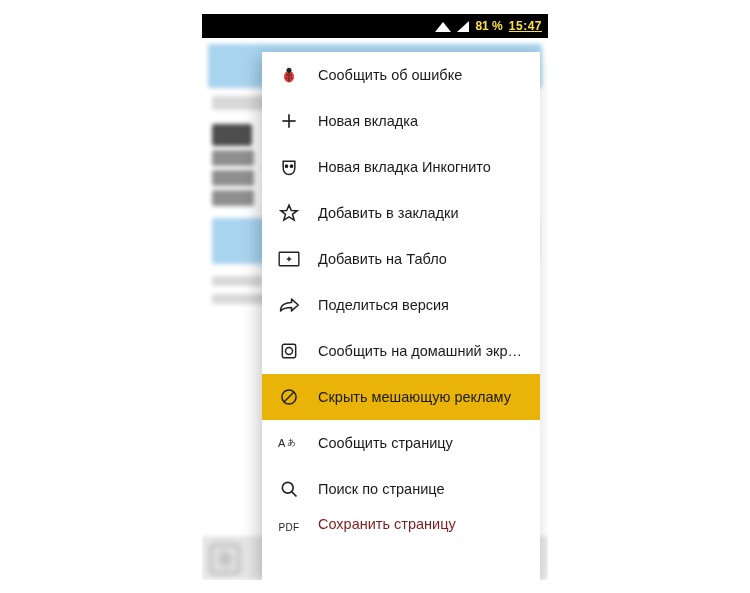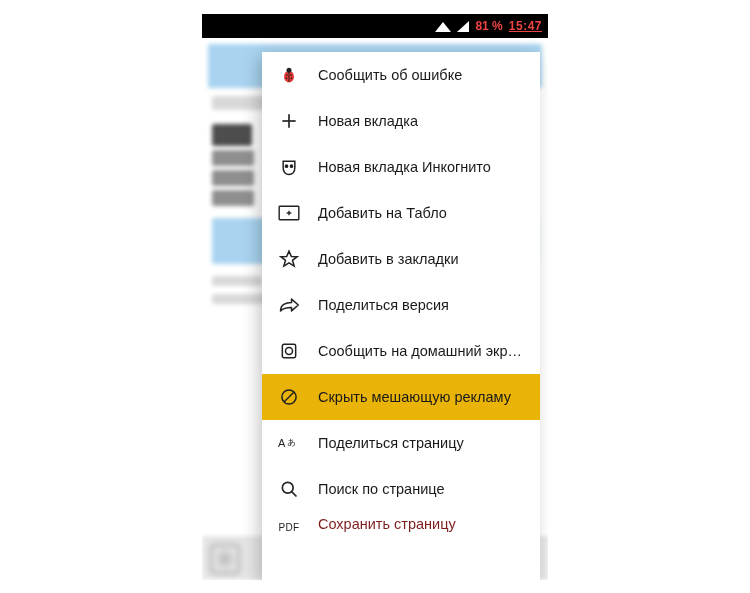--- a/index.html
+++ b/index.html
@@ -1,20 +1,20 @@
 <!DOCTYPE html>
 <html><head>
 <meta charset="utf-8">
 <style>
   html,body{margin:0;padding:0;background:#fff;font-family:Arial,Helvetica,sans-serif;}
   .stage{width:750px;height:593px;position:relative;background:#fff;overflow:hidden;}
   .phone{position:absolute;left:202px;top:14px;width:346px;height:566px;background:#fff;overflow:hidden;}
 
   
-  .statusbar{height:24px;background:#000;color:#ef4444;display:flex;align-items:center;justify-content:flex-end;padding:0 6px;font-size:12px;font-weight:600;gap:6px;}
+  .statusbar{height:24px;background:#000;color:#fde047;display:flex;align-items:center;justify-content:flex-end;padding:0 6px;font-size:12px;font-weight:600;gap:6px;}
   .sb-icon{display:inline-block;}
   .wifi{width:0;height:0;border-left:8px solid transparent;border-right:8px solid transparent;border-bottom:10px solid #fff;position:relative;top:1px;}
   .sig{position:relative;width:12px;height:11px;}
   .sig::before{content:"";position:absolute;bottom:0;right:0;width:0;height:0;border-right:12px solid #fff;border-top:11px solid transparent;}
   .clock{letter-spacing:.5px;text-decoration:underline;}
 
   
   .blur{position:absolute;left:0;top:24px;right:0;bottom:0;overflow:hidden;}
   .blur *{filter:blur(2px);}
   .b-bar{height:44px;background:#a9d4f0;margin:6px;border-radius:2px;}
@@ -103,36 +103,36 @@
               <path d="M5 5h14v8c0 5-3 8-7 8s-7-3-7-8V5z"></path>
               <circle cx="9" cy="11" r="1.3" fill="#222"></circle>
               <circle cx="15" cy="11" r="1.3" fill="#222"></circle>
             </svg>
         </span>
         <span class="lab">Новая вкладка Инкогнито</span>
       </div>
 
       <div class="mi">
         <span class="ico">
+          <svg width="20" height="20" viewBox="0 0 24 24" fill="none" stroke="#222" stroke-width="1.8">
+              <polygon points="12,2.5 14.8,9 21.8,9.2 16.2,13.6 18.2,20.5 12,16.6 5.8,20.5 7.8,13.6 2.2,9.2 9.2,9"></polygon>
+            </svg>
+        </span>
+        <span class="lab">Добавить в закладки</span>
+      </div>
+
+      <div class="mi">
+        <span class="ico">
           <svg width="22" height="16" viewBox="0 0 28 20" fill="none" stroke="#222" stroke-width="1.8">
               <rect x="1.5" y="1.5" width="25" height="17" rx="1"></rect>
               <line x1="14" y1="7" x2="14" y2="13"></line>
               <line x1="11" y1="10" x2="17" y2="10"></line>
             </svg>
         </span>
         <span class="lab">Добавить на Табло</span>
-      </div>
-
-      <div class="mi">
-        <span class="ico">
-          <svg width="20" height="20" viewBox="0 0 24 24" fill="none" stroke="#222" stroke-width="1.8">
-              <polygon points="12,2.5 14.8,9 21.8,9.2 16.2,13.6 18.2,20.5 12,16.6 5.8,20.5 7.8,13.6 2.2,9.2 9.2,9"></polygon>
-            </svg>
-        </span>
-        <span class="lab">Добавить в закладки</span>
       </div>
 
       <div class="mi">
         <span class="ico">
           <svg width="22" height="18" viewBox="0 0 26 20" fill="none" stroke="#222" stroke-width="1.8" stroke-linejoin="round">
               <path d="M3 17c0-7 6-10 13-10V3l8 7-8 7v-4c-6 0-10 1-13 4z"></path>
             </svg>
         </span>
         <span class="lab">Поделиться версия</span>
       </div>
@@ -157,21 +157,21 @@
         <span class="lab">Скрыть мешающую рекламу</span>
       </div>
 
       <div class="mi">
         <span class="ico">
           <svg width="22" height="18" viewBox="0 0 26 20">
               <text x="0" y="15" font-size="13" font-family="Arial" fill="#222">A</text>
               <text x="11" y="12" font-size="10" font-family="Arial" fill="#222">あ</text>
             </svg>
         </span>
-        <span class="lab">Поделиться страницу</span>
+        <span class="lab">Сообщить страницу</span>
       </div>
 
       <div class="mi">
         <span class="ico">
           <svg width="20" height="20" viewBox="0 0 24 24" fill="none" stroke="#222" stroke-width="2">
               <circle cx="10.5" cy="10.5" r="6.5"></circle>
               <line x1="15.5" y1="15.5" x2="21" y2="21"></line>
             </svg>
         </span>
         <span class="lab">Поиск по странице</span>

